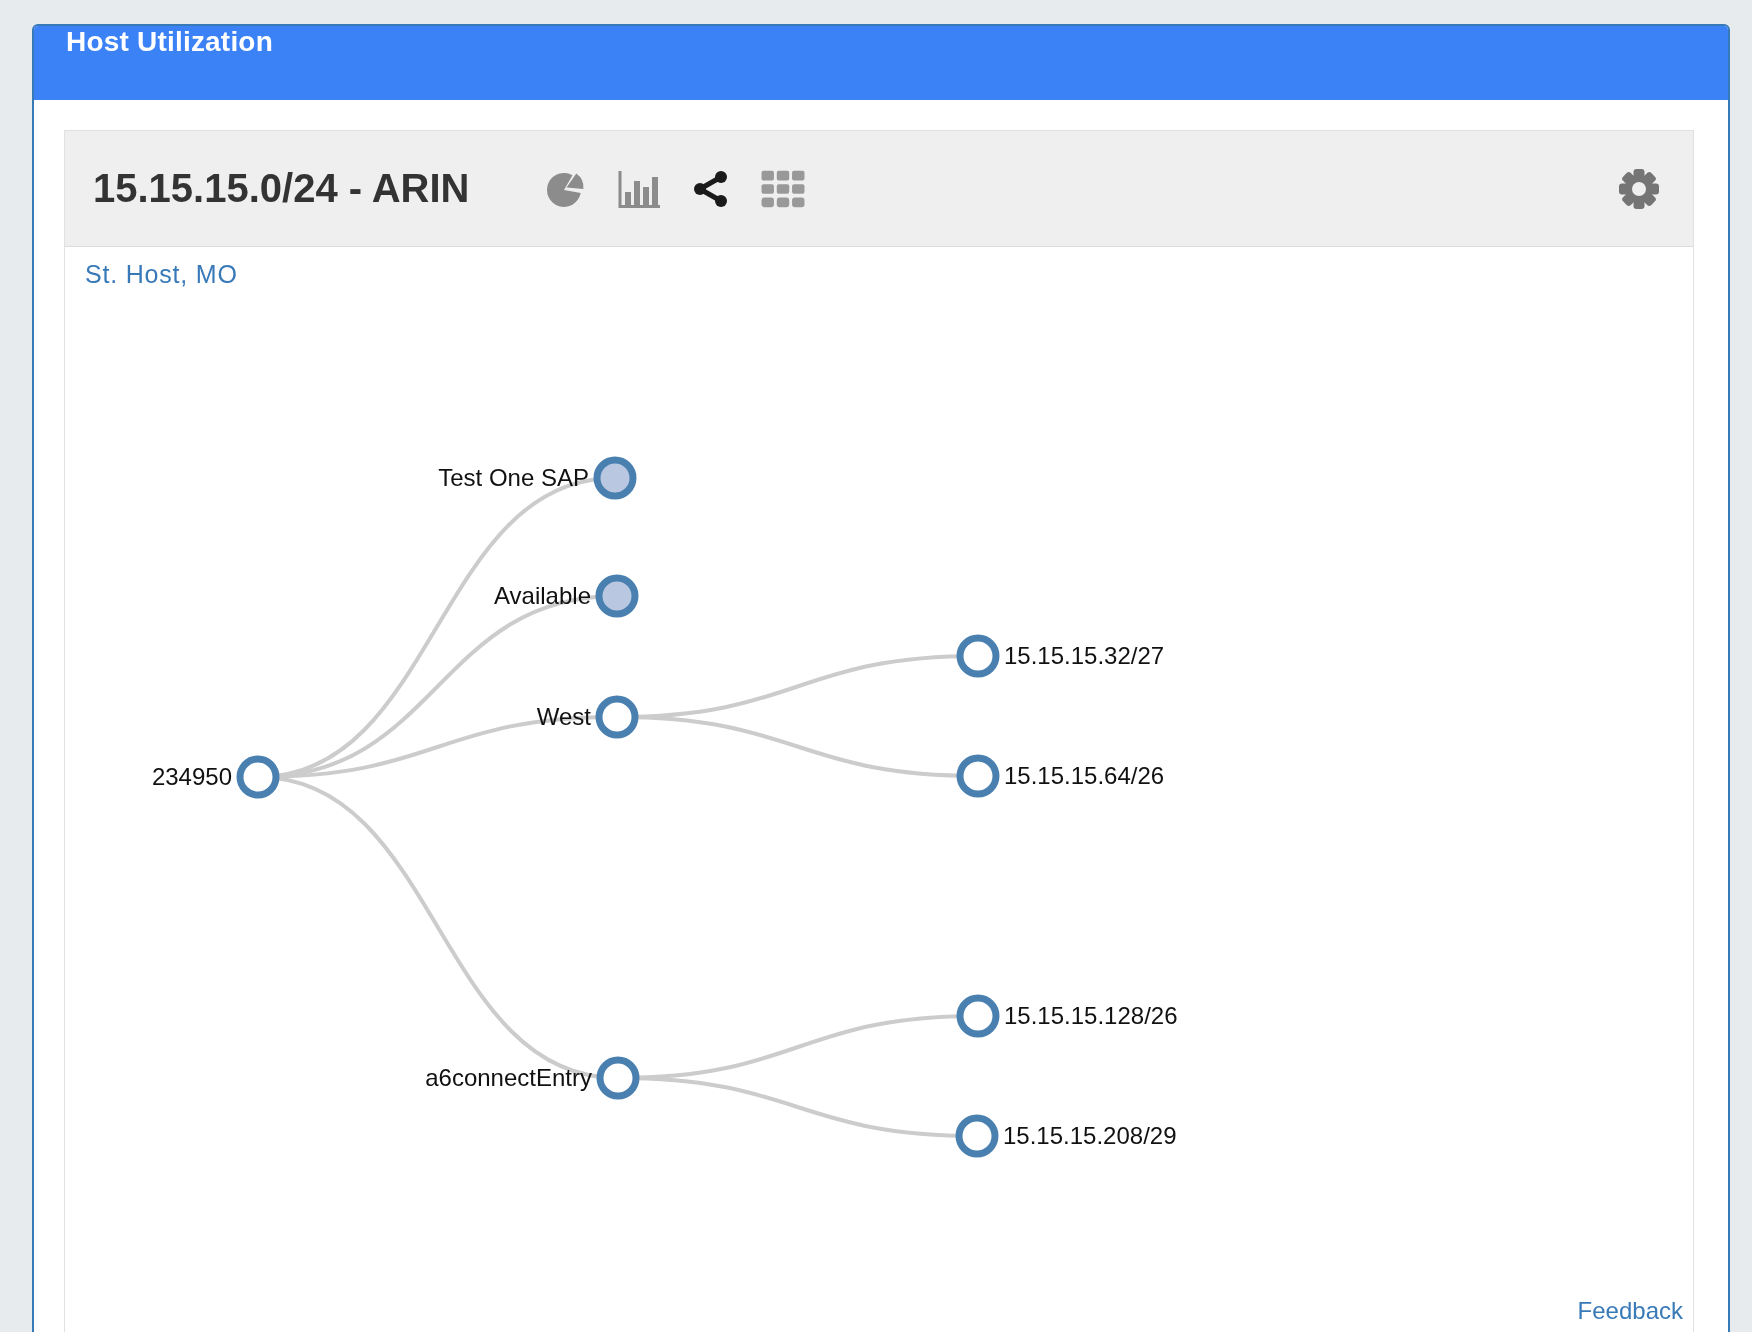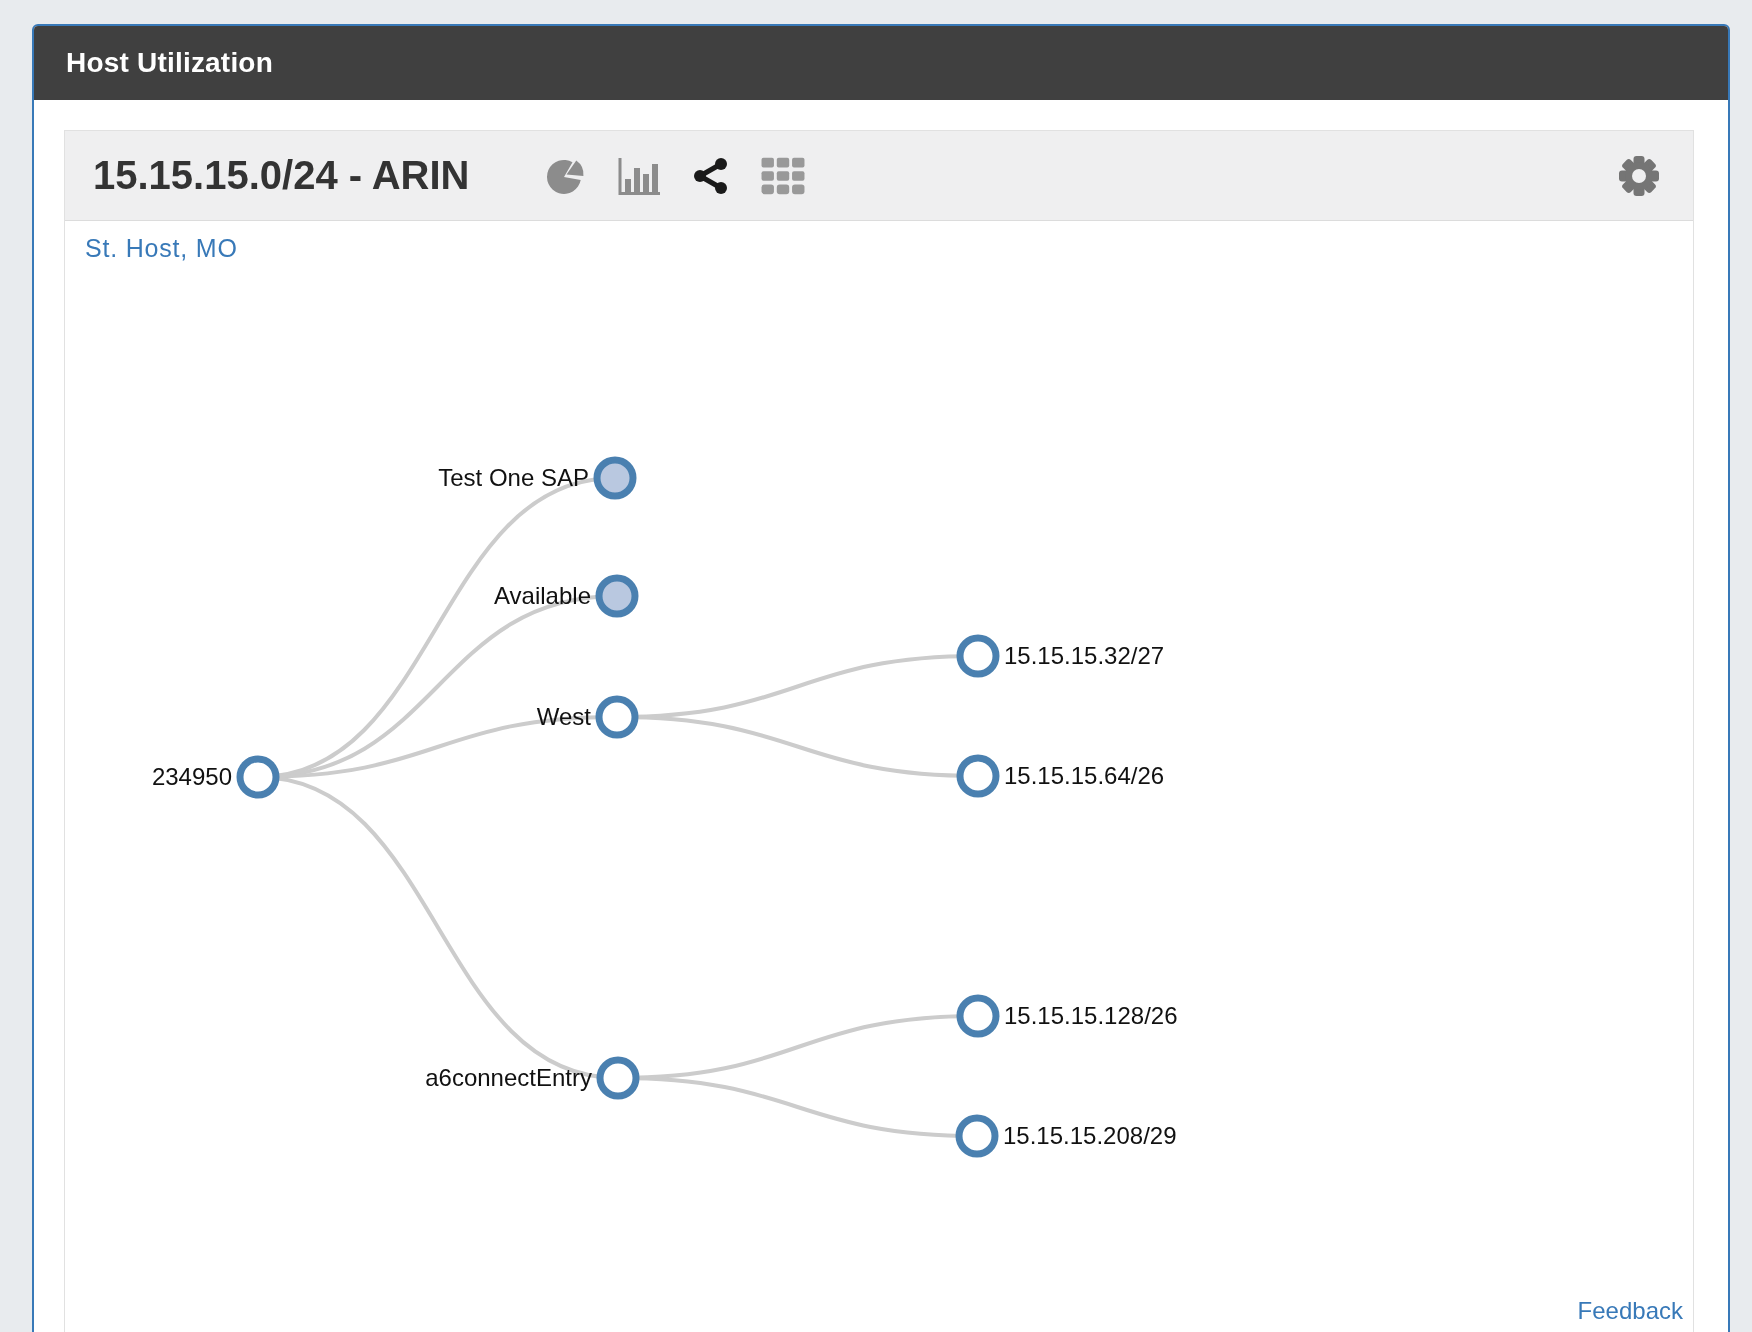--- a/index.html
+++ b/index.html
@@ -17,43 +17,43 @@
     top: 24px;
     width: 1694px;
     height: 1480px;
     background: #ffffff;
     border: 2px solid #3879b8;
     border-radius: 6px 6px 0 0;
     box-sizing: content-box;
   }
   .panel-header {
     height: 74px;
-    background: #404040;
+    background: #3b82f6;
     border-radius: 4px 4px 0 0;
     display: flex;
-    align-items: center;
+    align-items: flex-start;
     padding-left: 32px;
   }
   .panel-header-title {
     color: #ffffff;
     font-size: 28px;
     font-weight: bold;
     letter-spacing: 0.2px;
   }
   .inner-box {
     position: absolute;
     left: 30px;
     top: 104px;
     width: 1628px;
     height: 1360px;
     border: 1px solid #e1e1e1;
     background: #ffffff;
   }
   .toolbar {
-    height: 90px;
+    height: 116px;
     background: #efeff0;
     border-bottom: 1px solid #dcdcdc;
     display: flex;
     align-items: center;
     padding: 0 30px 0 28px;
     box-sizing: border-box;
   }
   .toolbar-title {
     font-size: 40px;
     font-weight: bold;

